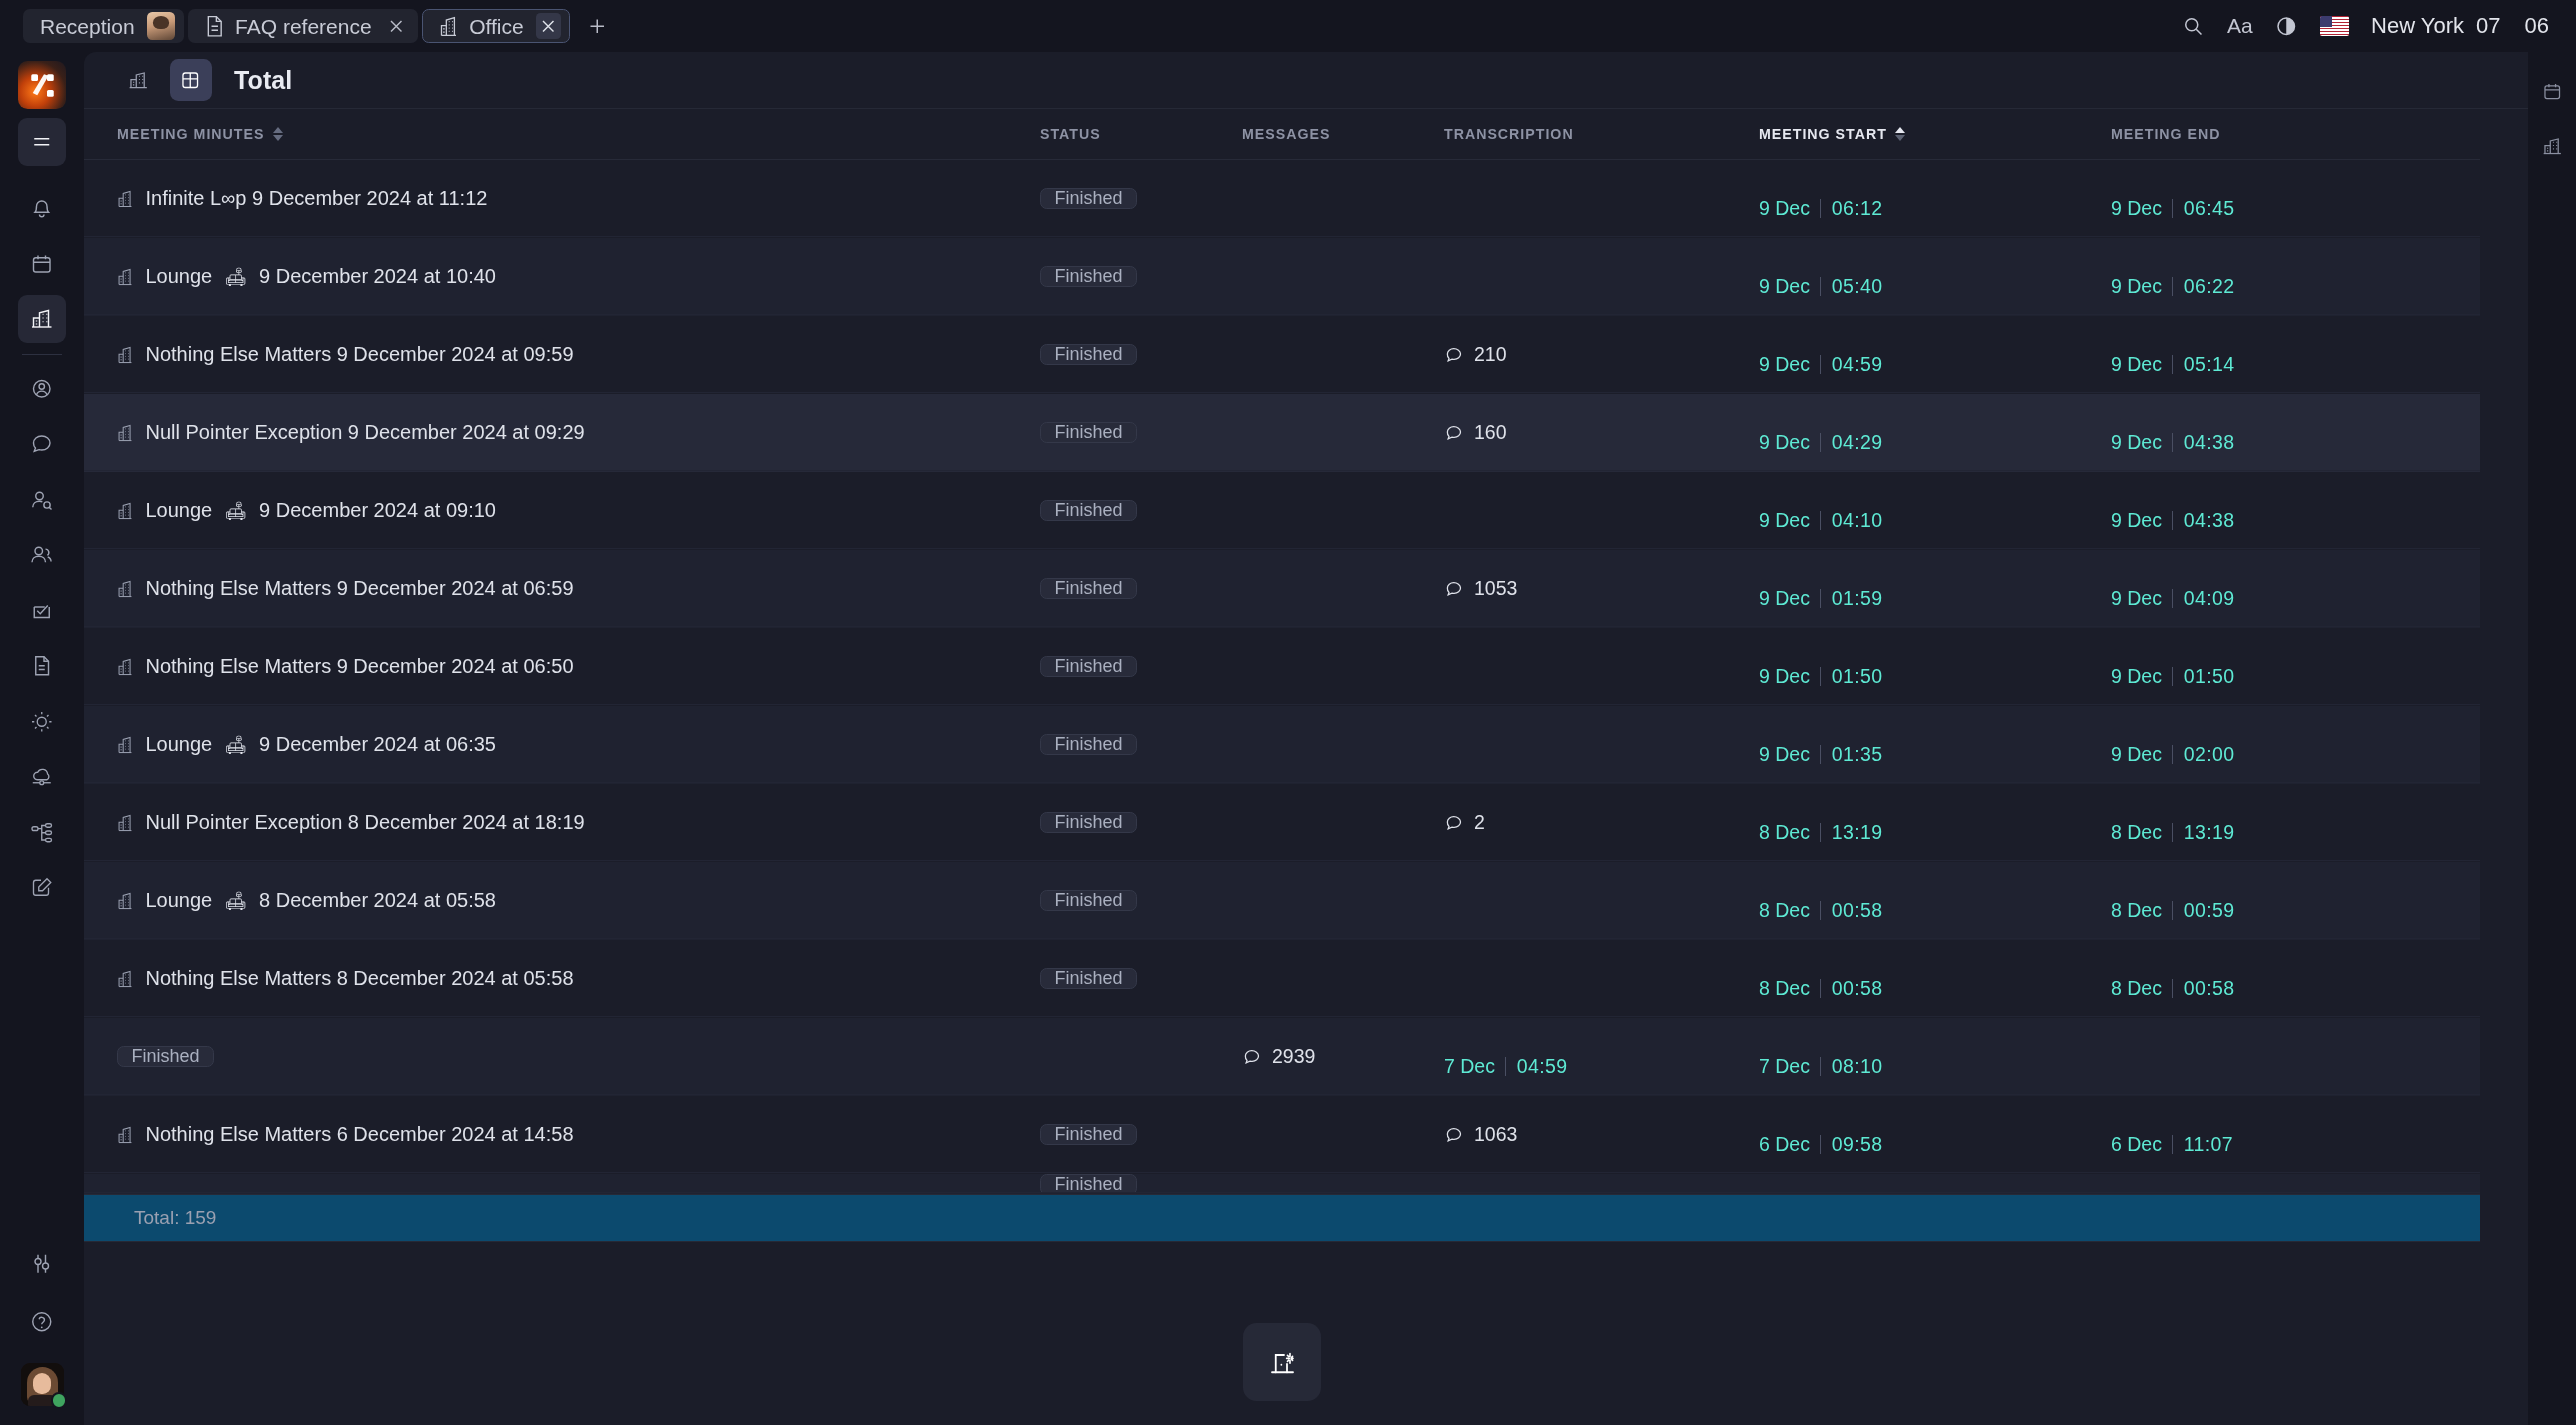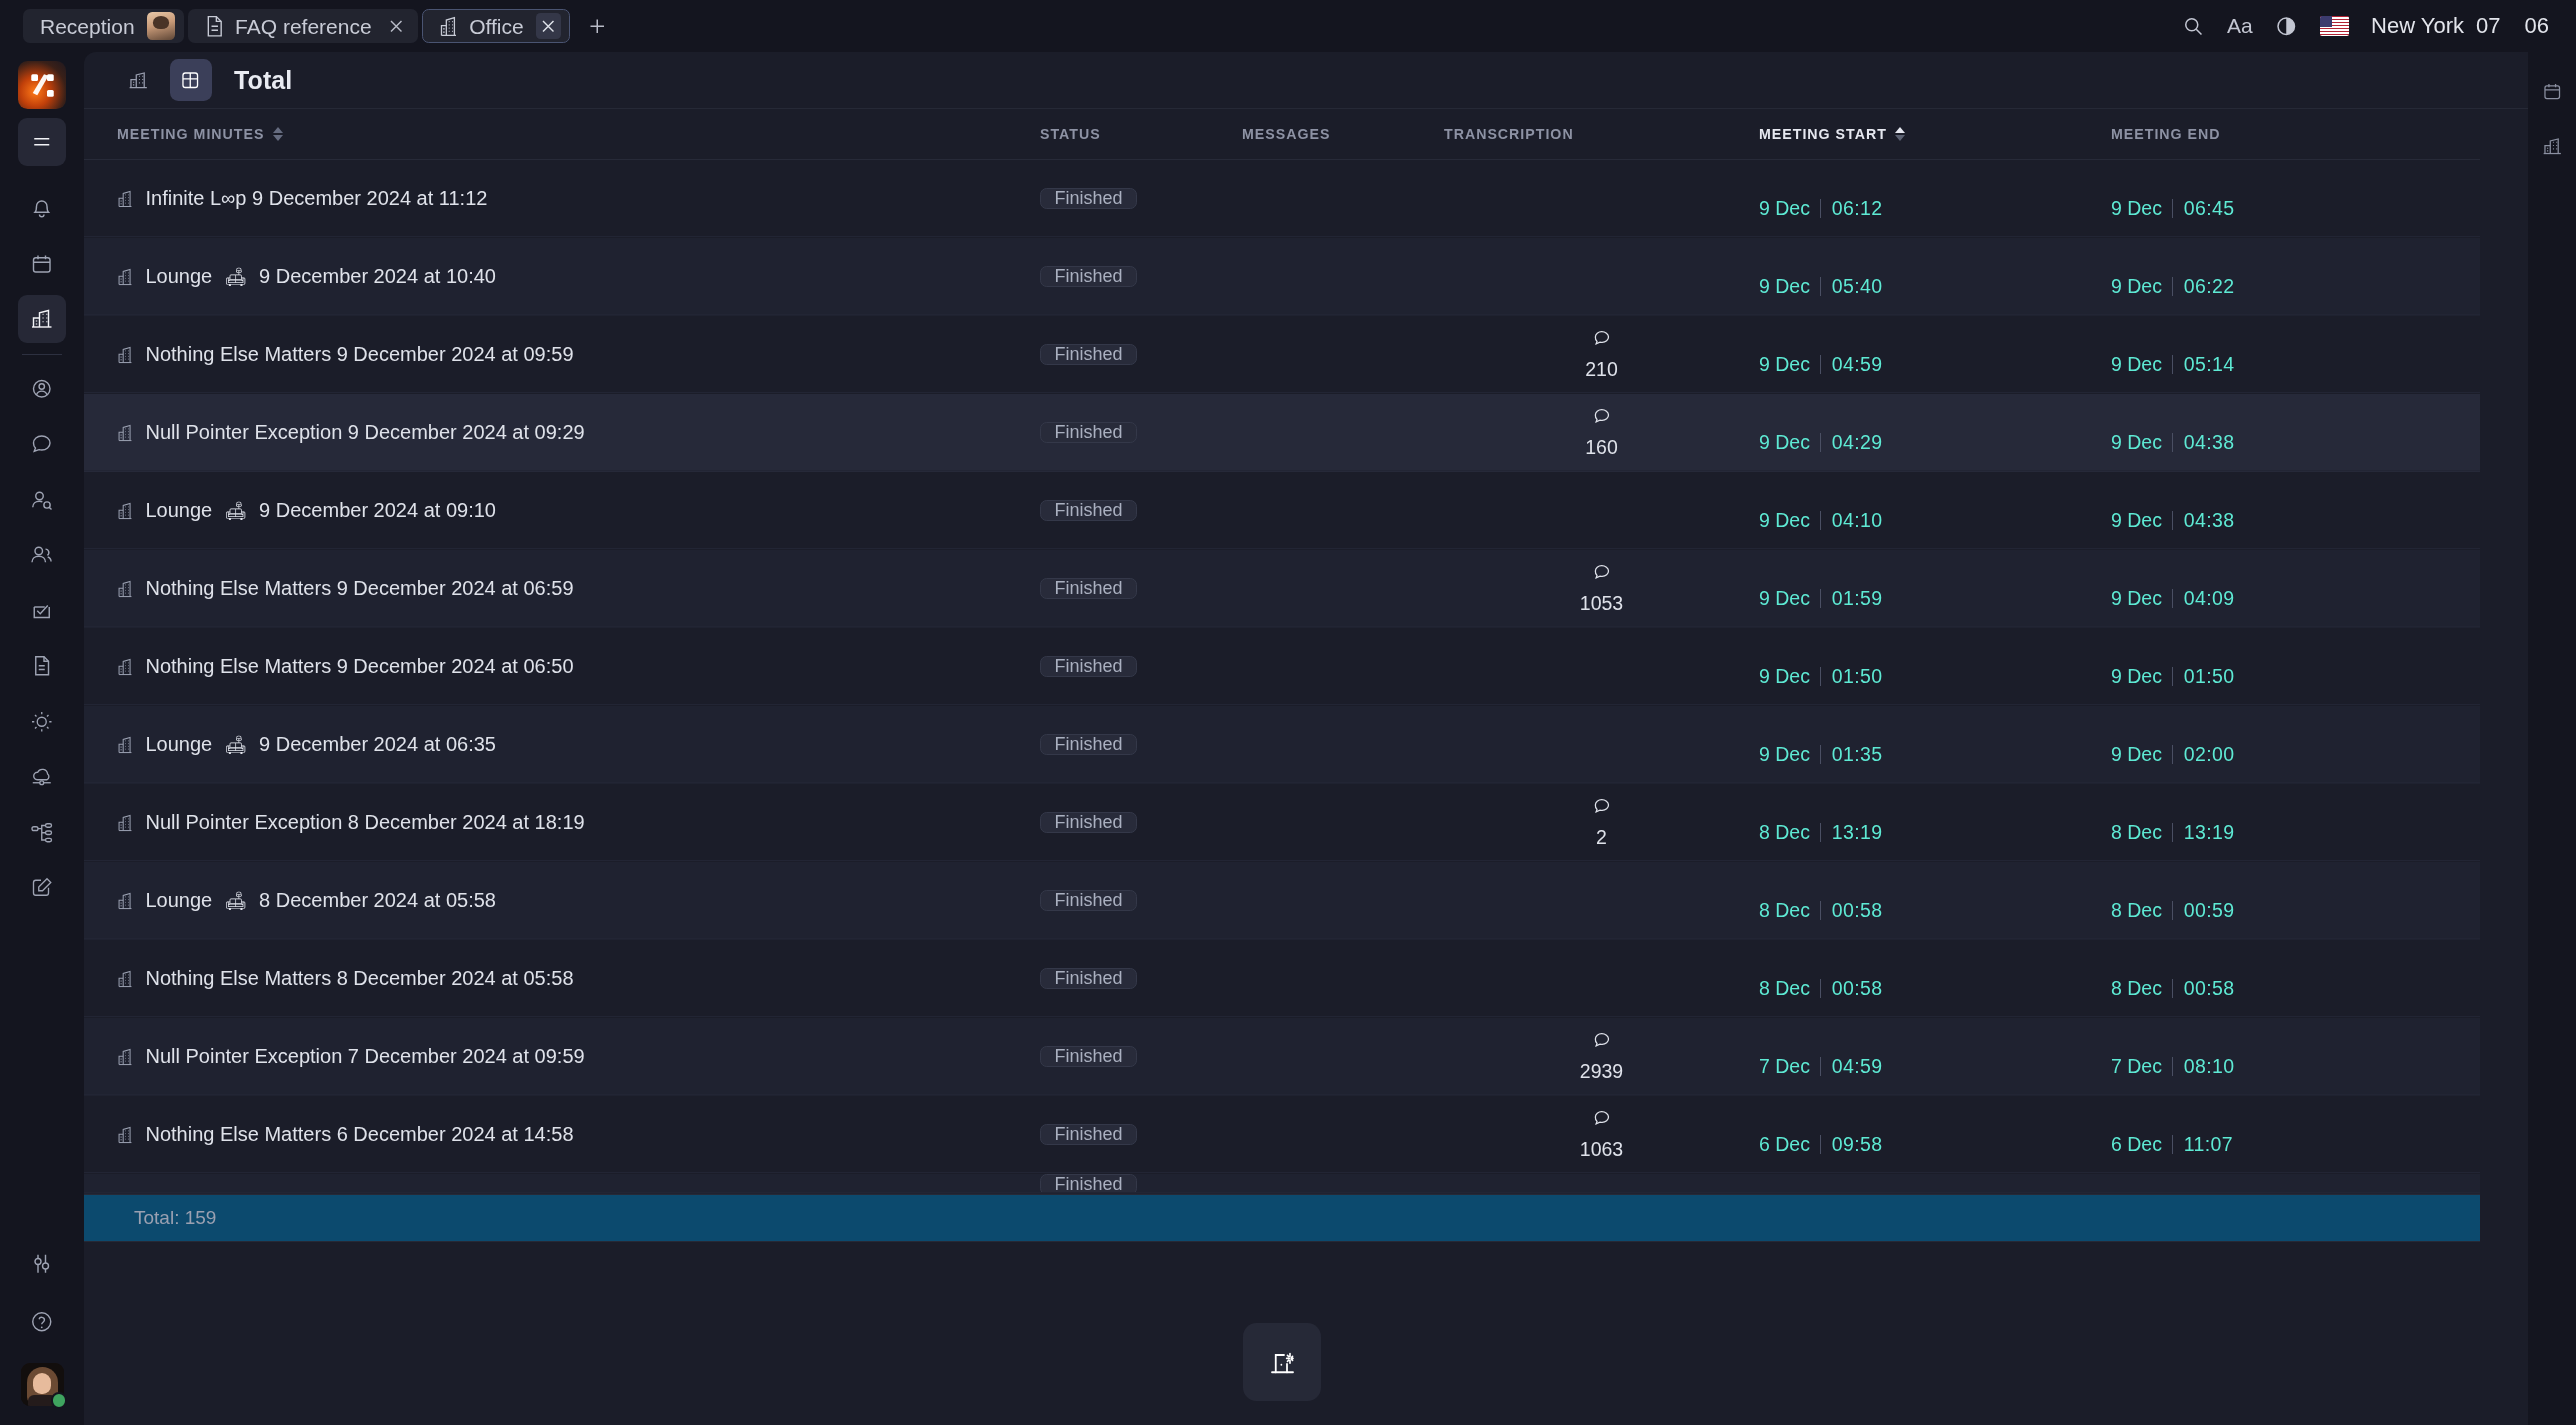--- a/index.html
+++ b/index.html
@@ -178,21 +178,21 @@
     display: flex; align-items: center; gap: 12px;
     font-size: 20px; color: #dfe2ea; white-space: nowrap;
   }
   .cell-title .emoji { font-size: 18px; }
   .badge {
     display: inline-flex; align-items: center; justify-content: center;
     height: 21px; padding: 0 13.5px; border-radius: 6.7px;
     background: #282b3a; border: 0.7px solid #343849;
     color: #aab0c0; font-size: 18px;
   }
-  .cell-tr { display: flex; align-items: center; gap: 10.5px; color: #dfe2ea; font-size: 19.5px; flex-direction: column; }
+  .cell-tr { display: flex; align-items: center; gap: 10.5px; color: #dfe2ea; font-size: 19.5px; }
   .cell-dt { display: flex; align-items: center; gap: 0; font-size: 19.5px; color: #5eead4; margin-top: 20px; }
   .cell-dt .d { padding-right: 10.5px; }
   .cell-dt .vline { width: 0.7px; height: 19.5px; background: #4a4f63; }
   .cell-dt .t { padding-left: 10.5px; letter-spacing: 0.4px; }
 
   .tfoot {
     height: 48px; display: flex; align-items: center;
     padding-left: 50px; font-size: 19px; color: #9aa0b1;
     background: #0c4a6e; border-top: 0.7px solid #262936; border-bottom:0.7px solid #262936;
   }
@@ -842,31 +842,20 @@
        <span class="vline"></span>
        <span class="t">00:58</span>
      </div>
      <div class="cell-dt">
        <span class="d">8 Dec</span>
        <span class="vline"></span>
        <span class="t">00:58</span>
      </div>
         </div>
         <div class="trow alt">
-          <div class="cell-title">
-       <span>
-              <svg width="16.5" height="18" viewBox="0 0 24 26" fill="none" stroke="#9aa0b1" stroke-width="1.5">
-                <path d="M9 24V5l10-3v22"></path>
-                <path d="M3 24V12h6"></path>
-                <path d="M3 24h18"></path>
-                <path d="M12 7h1M16 7h1M12 11h1M16 11h1M12 15h1M16 15h1M12 19h1M16 19h1M5 16h2M5 20h2" stroke-width="1.3"></path>
-              </svg>
-            </span>
-            <span>Null Pointer Exception 7 December 2024 at 09:59</span>
-     </div>
      <div>
        <span class="badge">Finished</span>
      </div>
      <div></div>
      <div class="cell-tr">
        <span>
               <svg width="19.5" height="19.5" viewBox="0 0 26 26" fill="none" stroke="#dfe2ea" stroke-width="1.7">
                 <path d="M22 12c0 4-3.8 7.2-8.5 7.2-1 0-2-.15-2.9-.42L5.5 21l1.2-3.2A7.3 7.3 0 014.5 12C4.5 8 8.3 4.8 13 4.8S22 8 22 12z"></path>
               </svg>
             </span>

